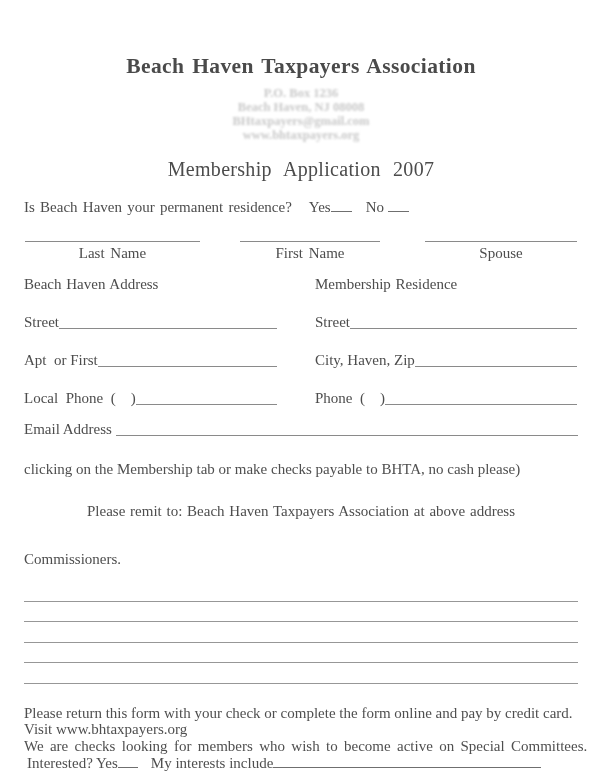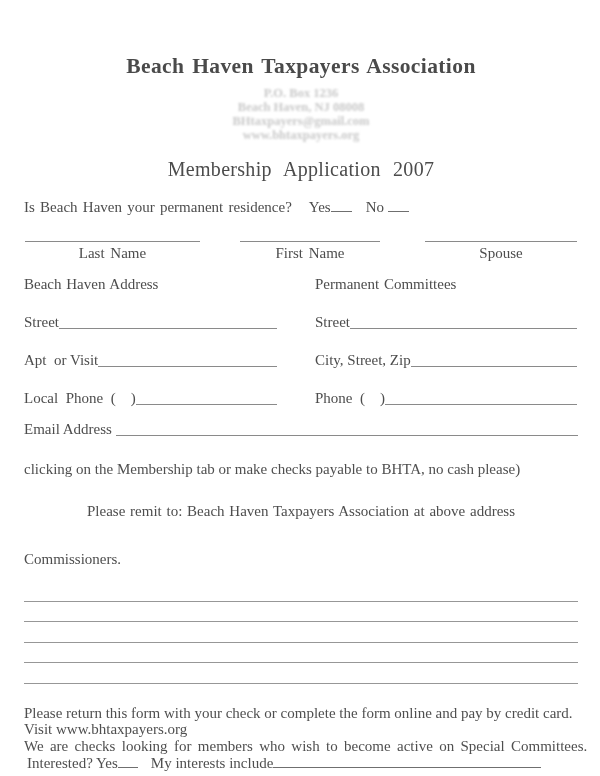--- a/index.html
+++ b/index.html
@@ -101,36 +101,36 @@
   </div>
 
   <div class="addr">
     <div class="col-l">
       <div class="heading">Beach Haven Address</div>
       <div class="frow">
         <span class="fl">Street</span>
           <span class="fill"></span>
       </div>
       <div class="frow">
-        <span class="fl">Apt  or Visit</span>
+        <span class="fl">Apt  or First</span>
           <span class="fill"></span>
       </div>
       <div class="frow">
         <span class="fl">Local  Phone  (    )</span>
           <span class="fill"></span>
       </div>
     </div>
     <div class="col-r">
-      <div class="heading">Permanent Committees</div>
+      <div class="heading">Membership Residence</div>
       <div class="frow">
         <span class="fl">Street</span>
           <span class="fill"></span>
       </div>
       <div class="frow">
-        <span class="fl">City, Street, Zip</span>
+        <span class="fl">City, Haven, Zip</span>
           <span class="fill"></span>
       </div>
       <div class="frow">
         <span class="fl">Phone  (    )</span>
           <span class="fill"></span>
       </div>
     </div>
   </div>
 
   <div class="frow email-row">

